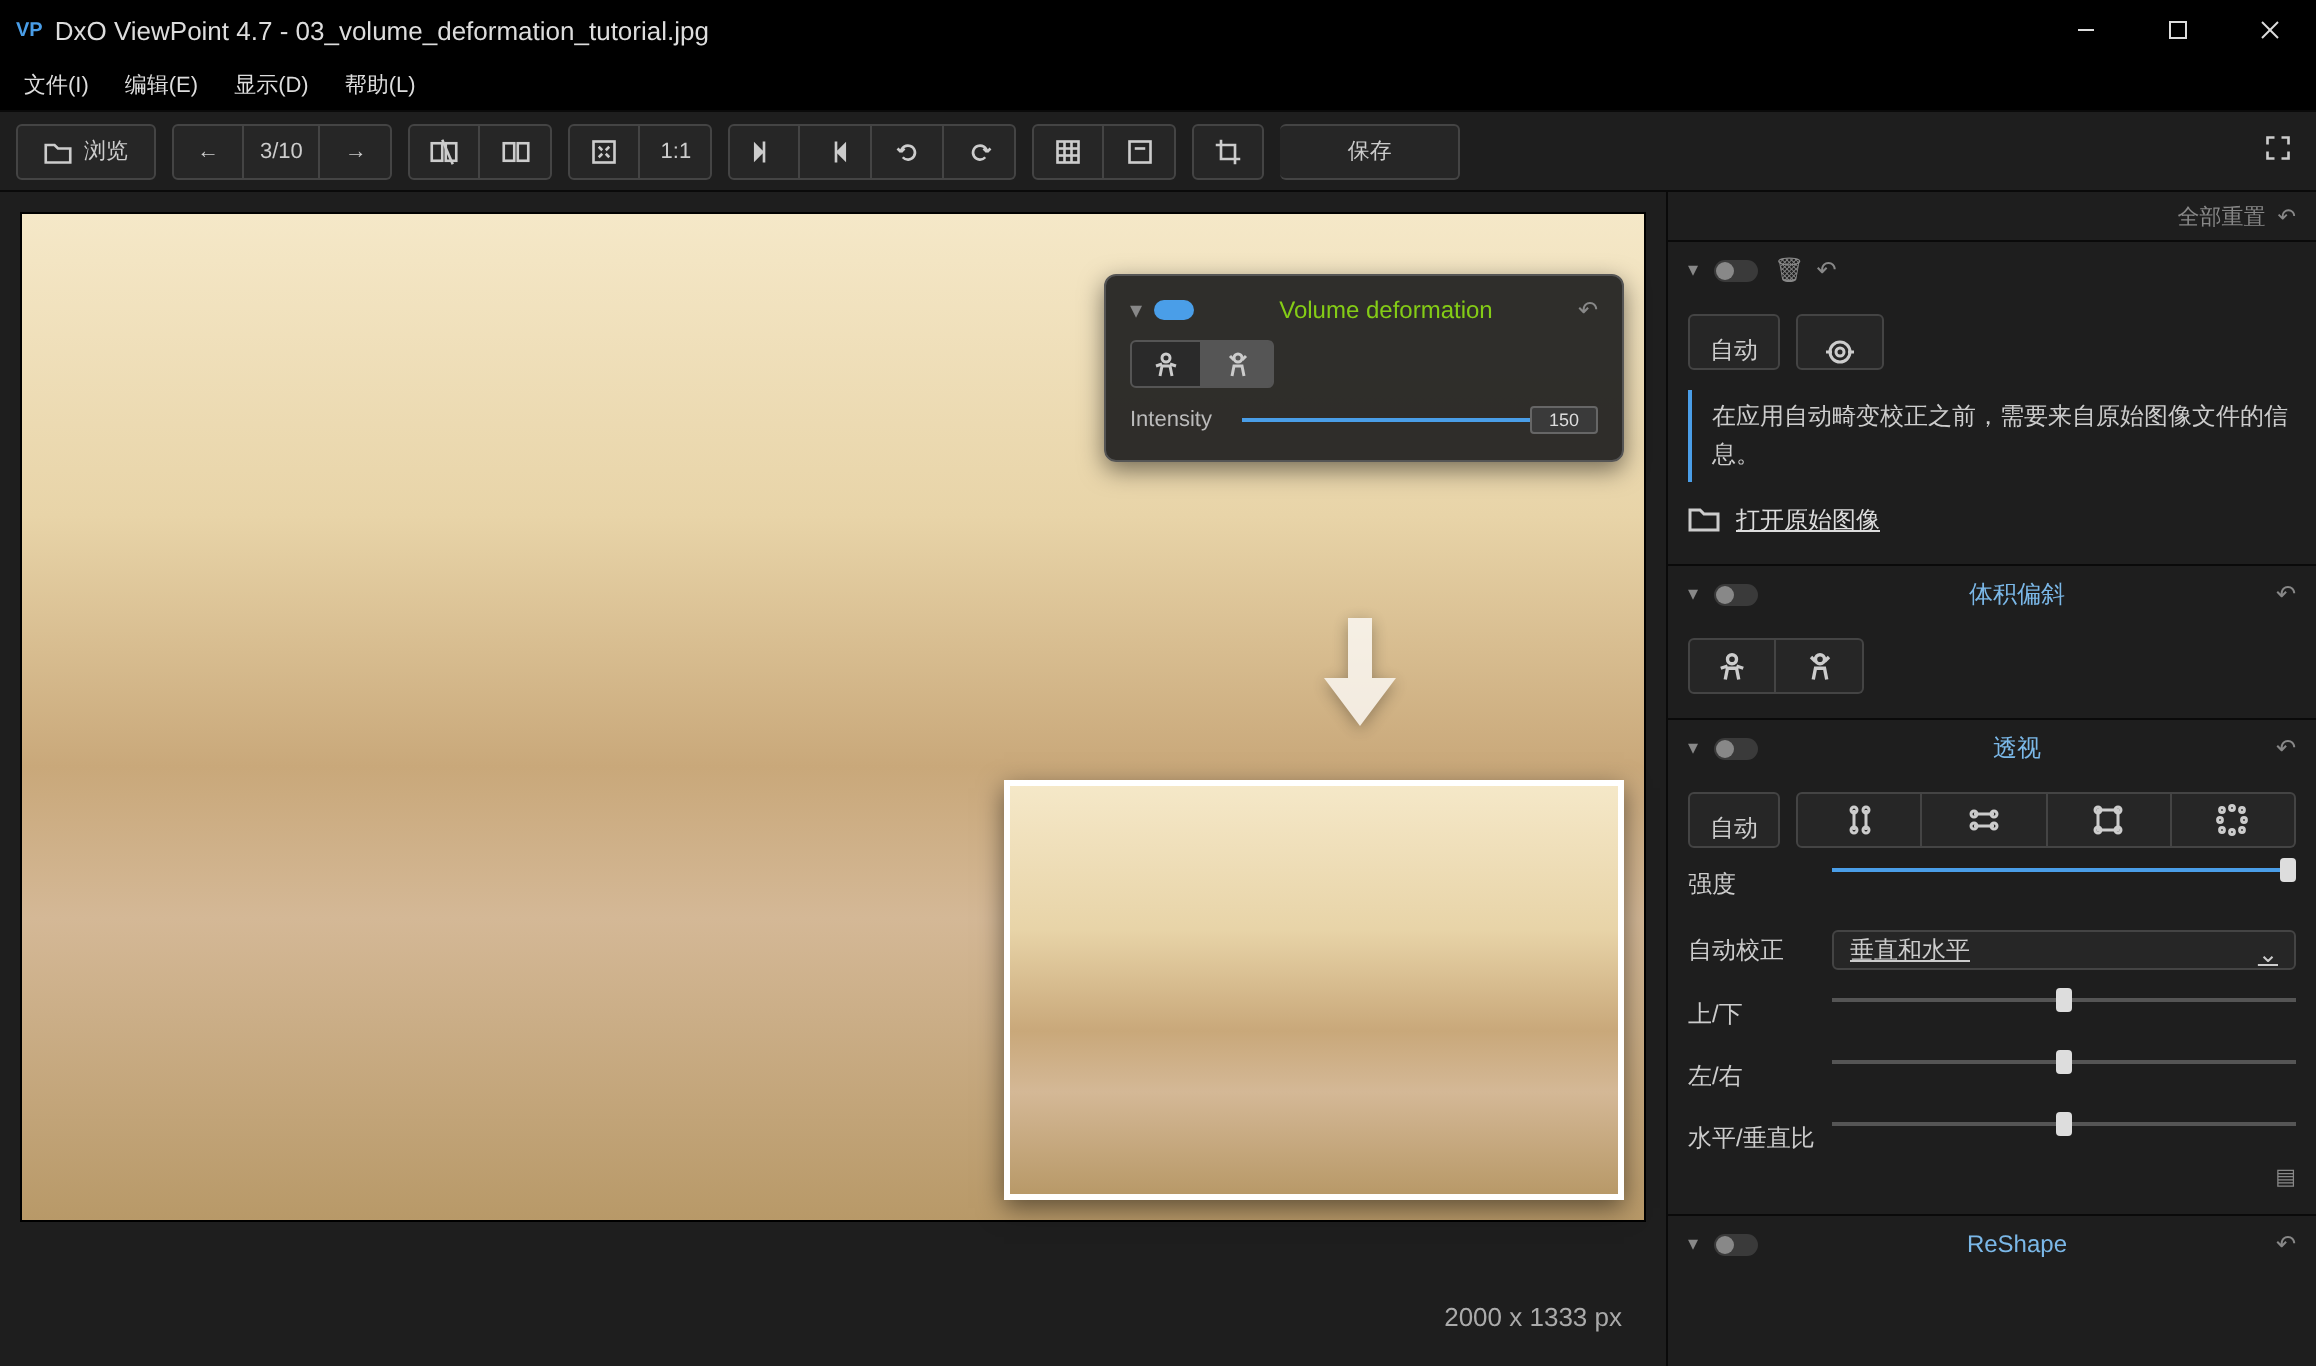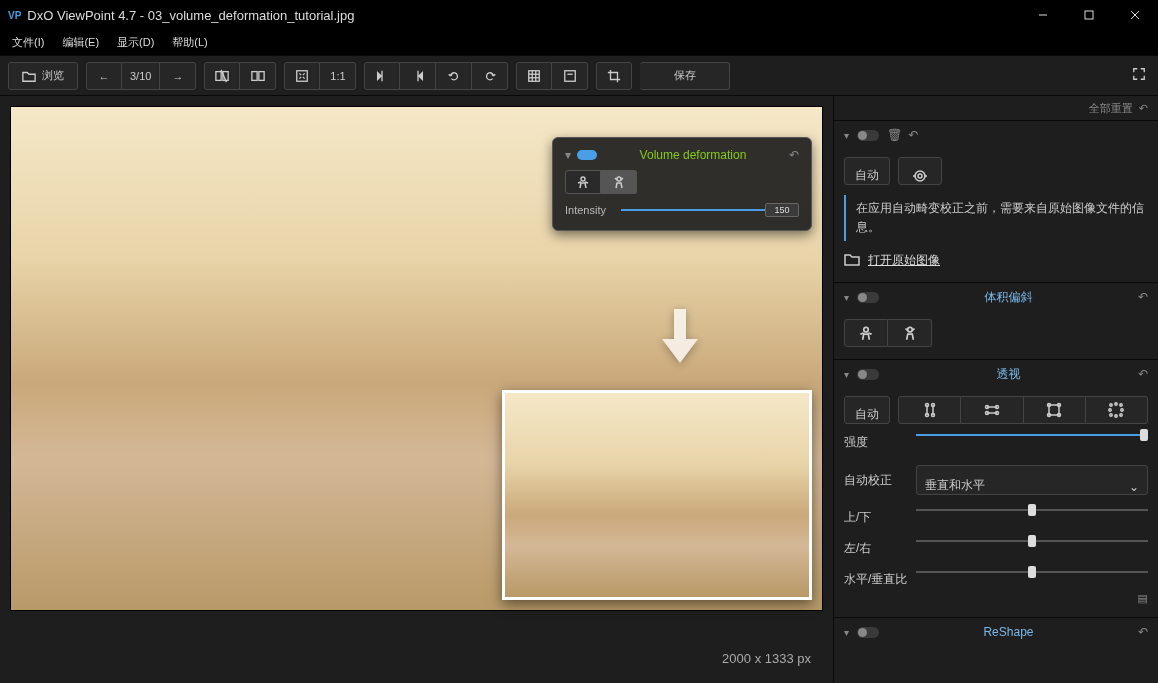--- a/index.html
+++ b/index.html
@@ -81,21 +81,21 @@
 .prow .plabel { width: 72px; color: #ccc; font-size: 12px; }
 .prow .pslider { flex: 1; height: 2px; background: #555; position: relative; }
 .prow .pslider .fill { position: absolute; left: 0; top: 0; height: 2px; background: #4a9ee8; }
 .prow .pslider .thumb { position: absolute; top: -5px; width: 8px; height: 12px; background: #ddd; border-radius: 2px; }
 .prow .pslider.center .thumb { left: calc(50% - 4px); }
 .prow .pslider.full .fill { width: 100%; }
 .prow .pslider.full .thumb { right: 0; }
 
 .select-row { display: flex; align-items: center; margin-bottom: 14px; }
 .select-row .plabel { width: 72px; color: #ccc; font-size: 12px; }
-.select-row .sel { flex: 1; height: 30px; border: 1px solid #444; background: #262626; border-radius: 3px; display: flex; align-items: flex-end; padding: 0 8px; color: #ccc; font-size: 12px; justify-content: space-between; }
+.select-row .sel { flex: 1; height: 20px; border: 1px solid #444; background: #262626; border-radius: 3px; display: flex; align-items: flex-end; padding: 0 8px; color: #ccc; font-size: 12px; justify-content: space-between; text-decoration: underline; }
 
 .icon { stroke: #ccc; fill: none; stroke-width: 1.5; }
 </style>
 </head>
 <body>
 
 <div class="window">
   <div class="titlebar">
     <span class="logo">VP</span>
     <span class="title">DxO ViewPoint 4.7 - 03_volume_deformation_tutorial.jpg</span>

